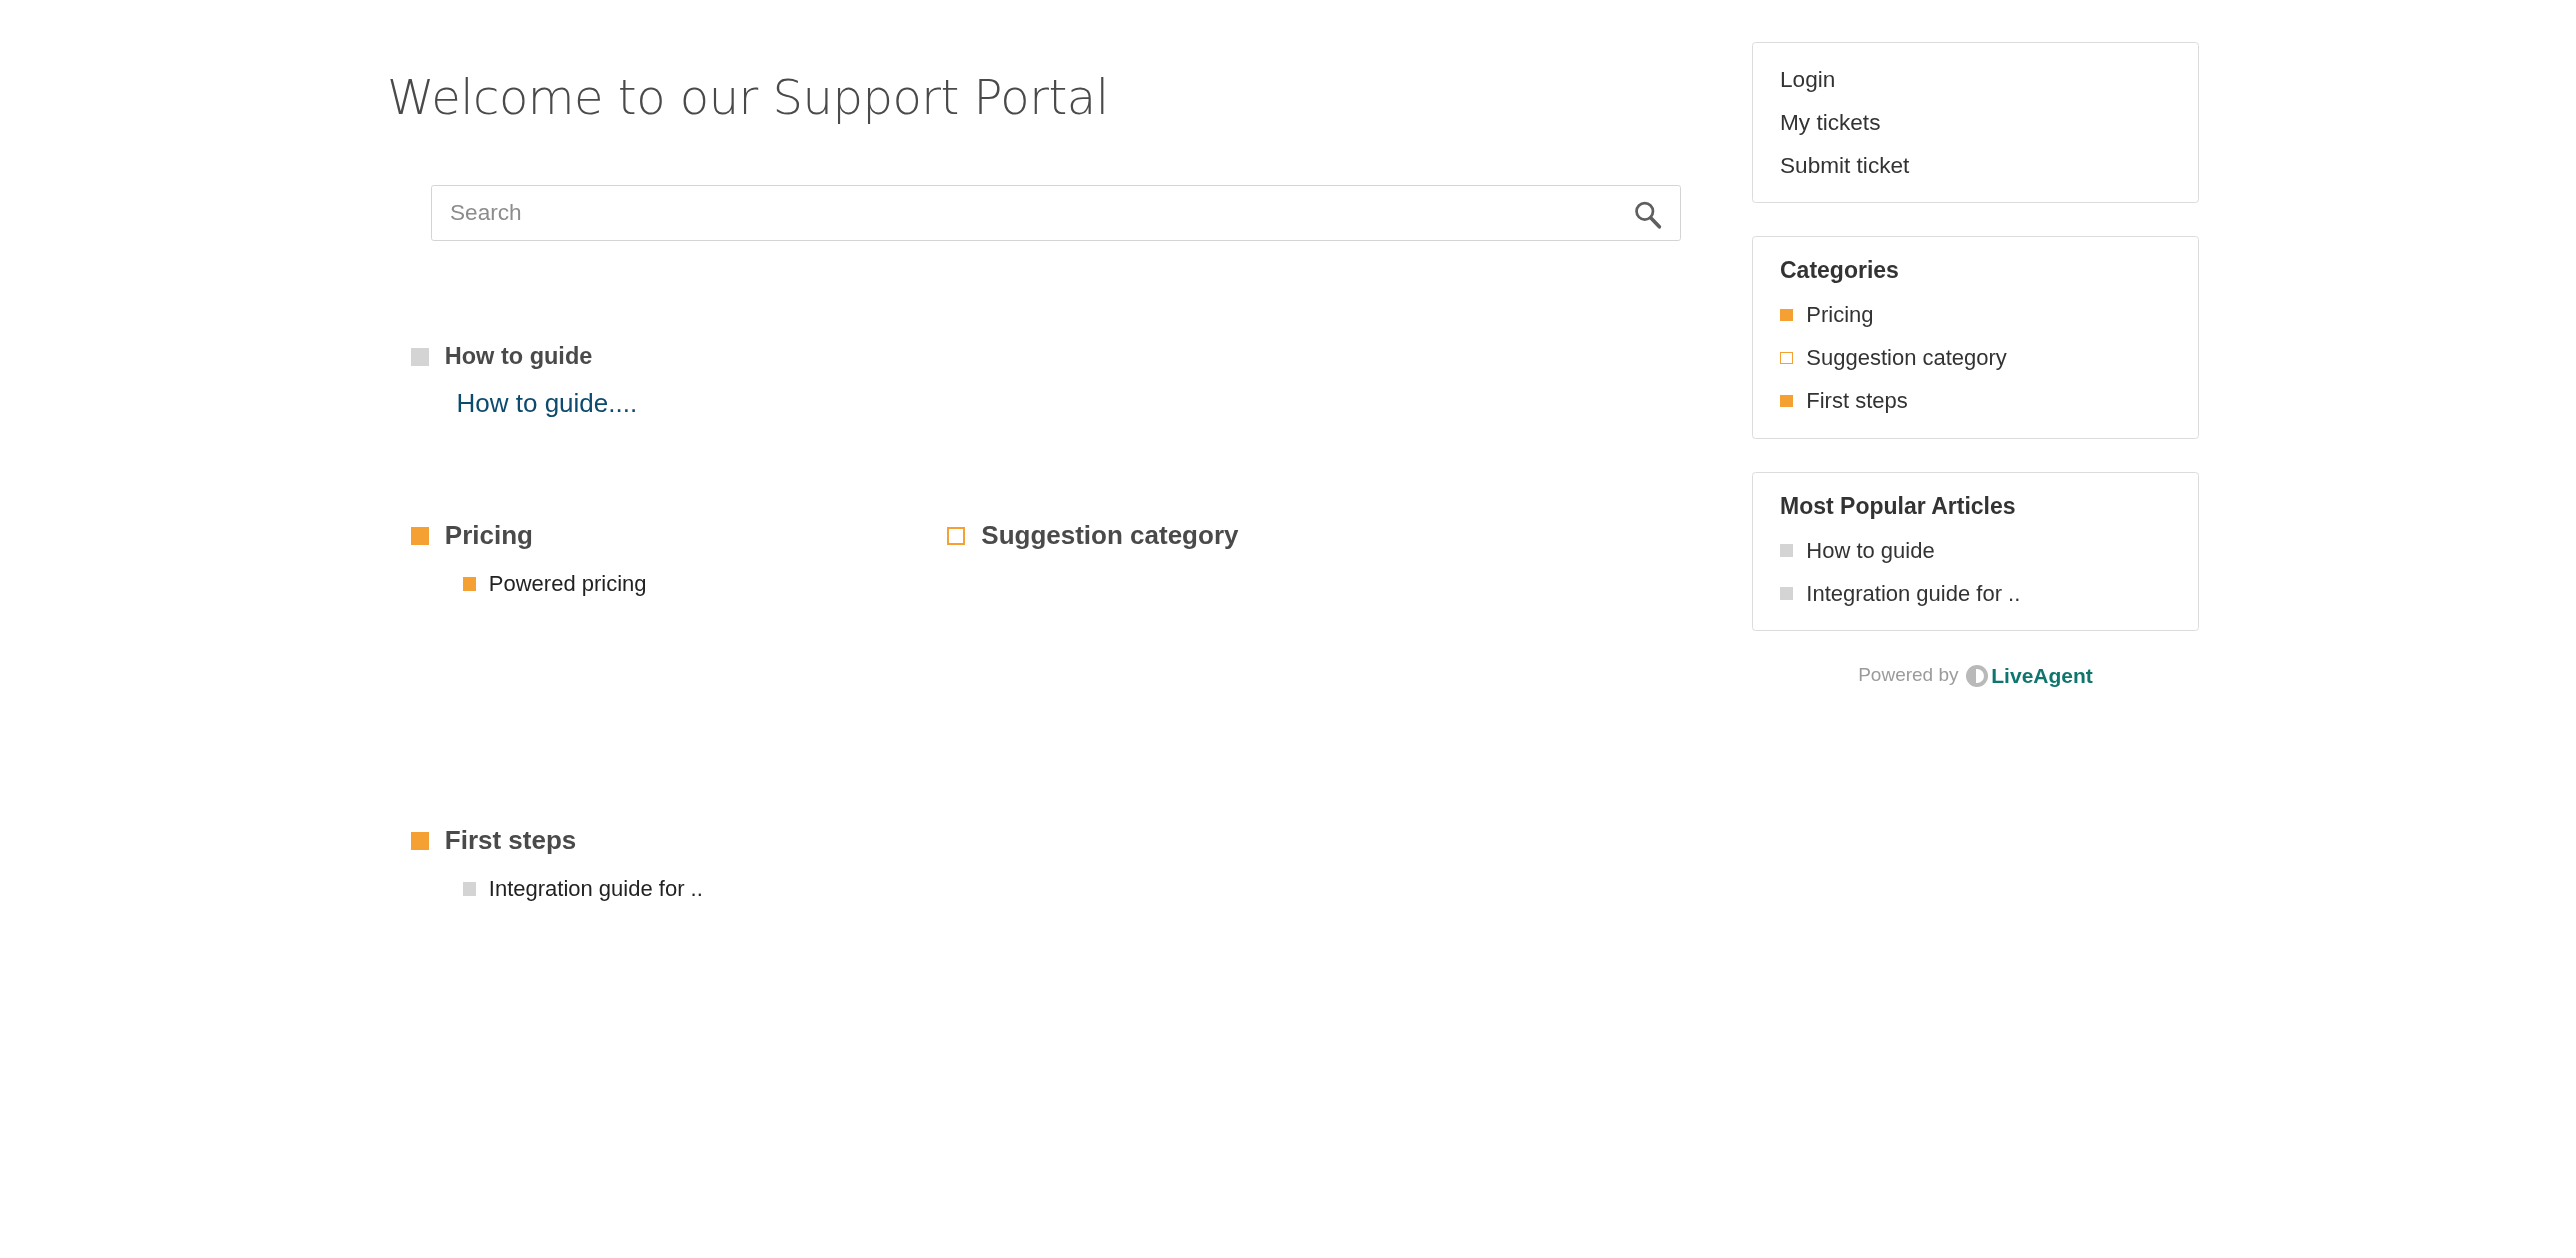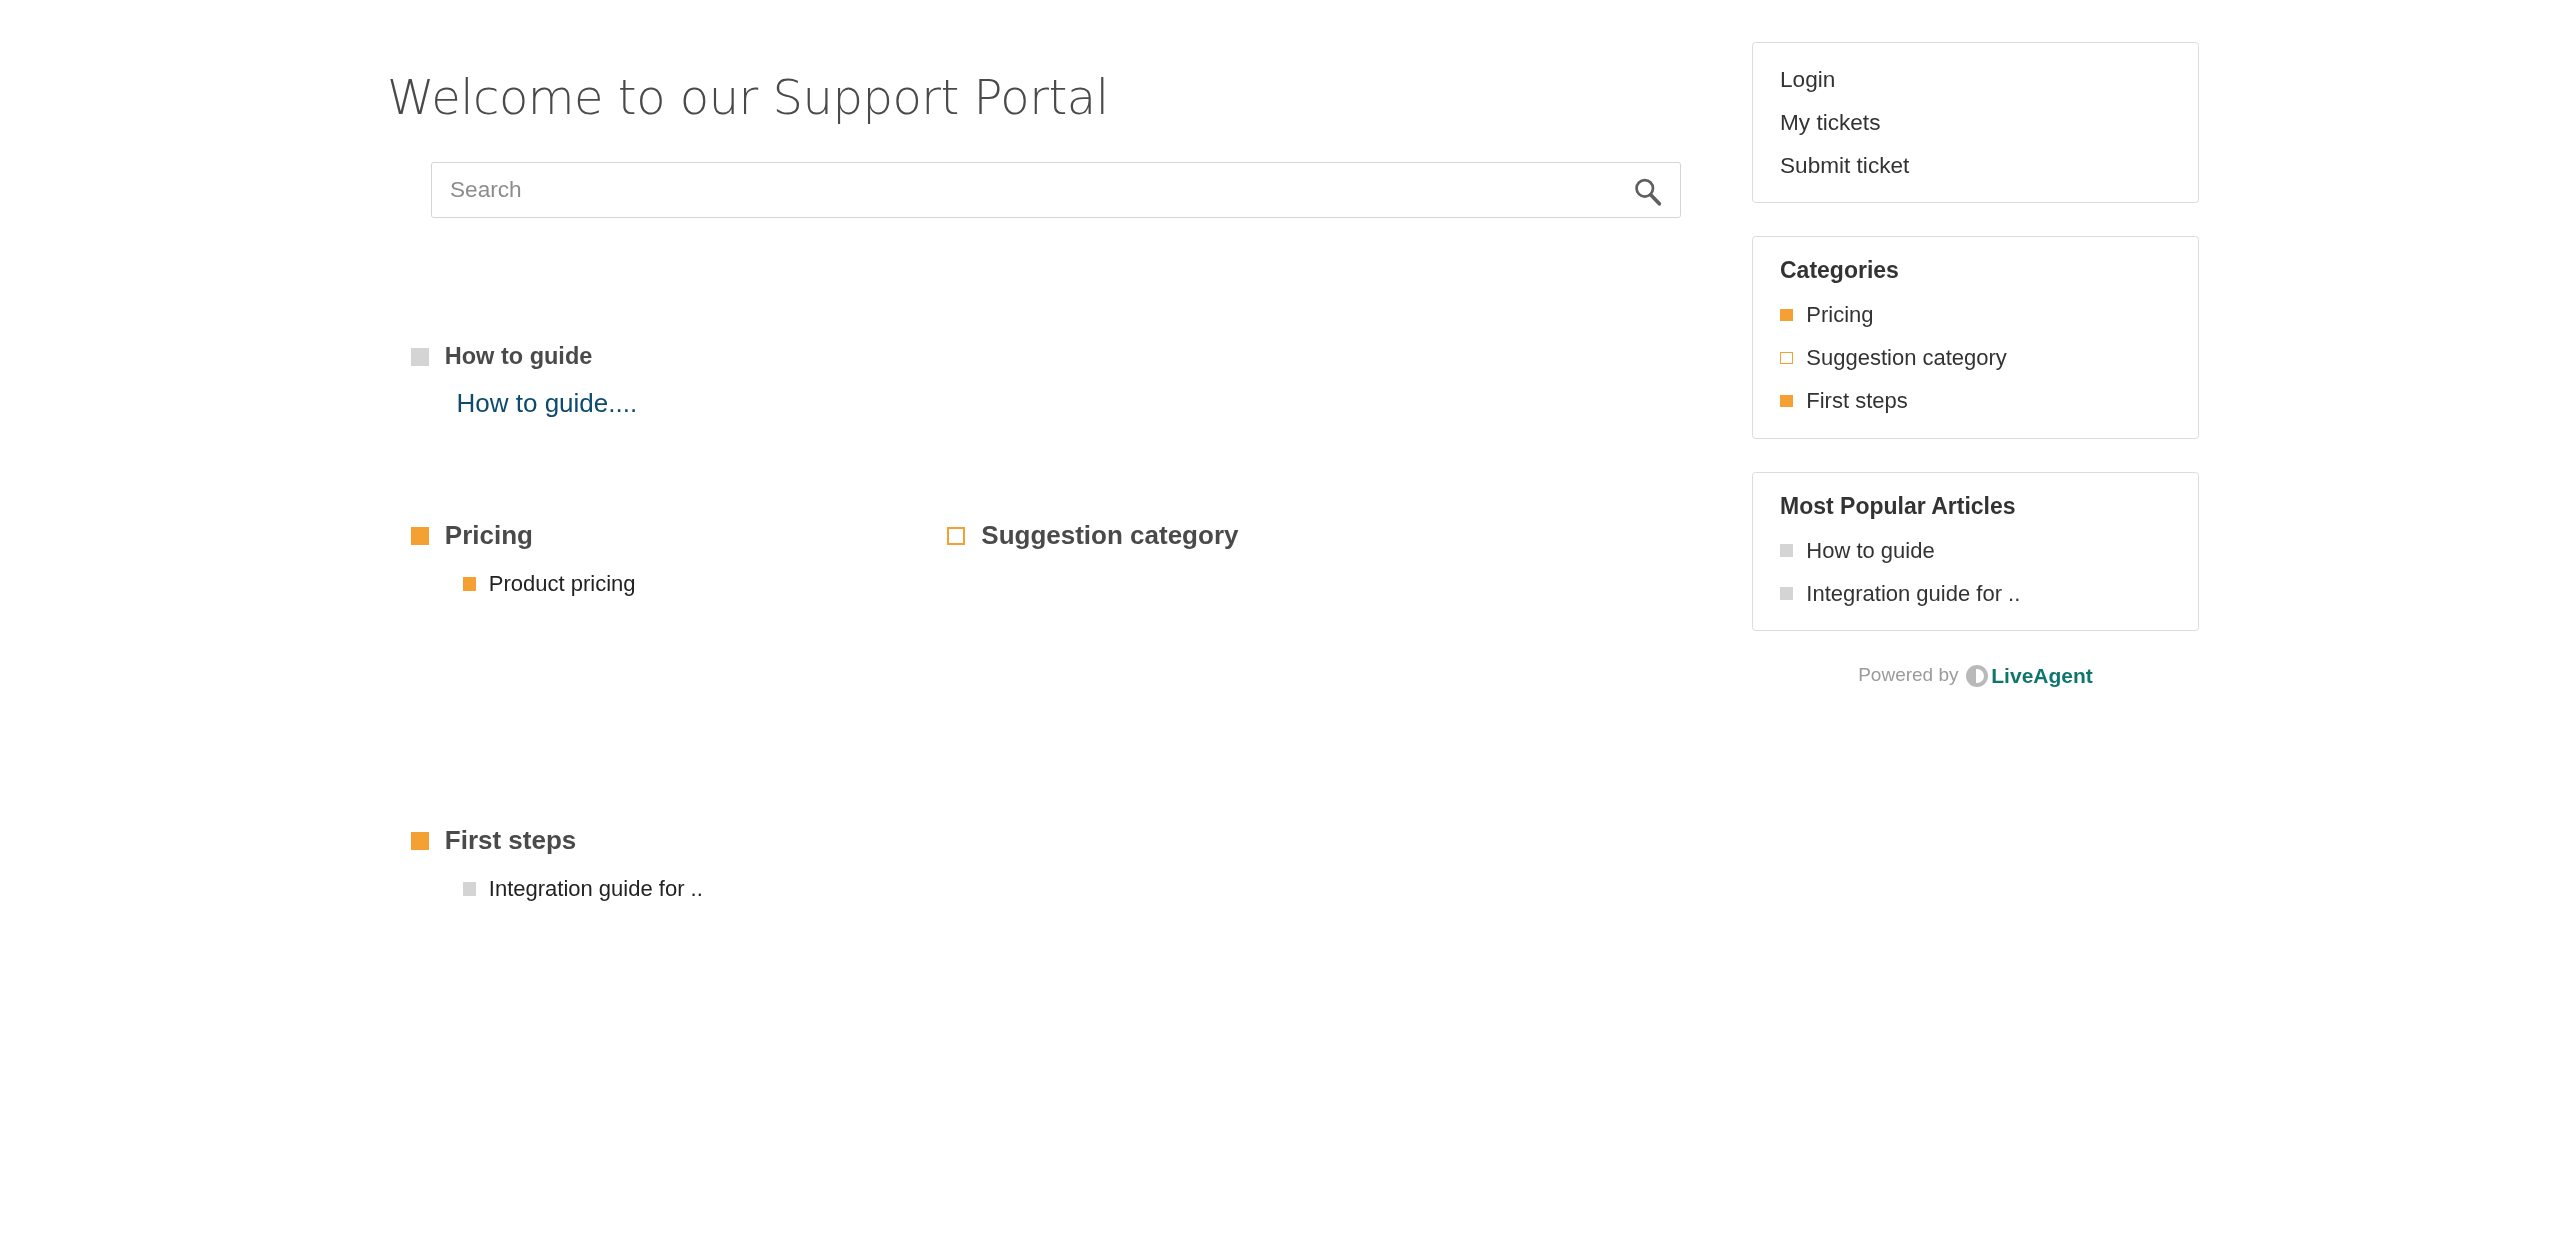--- a/index.html
+++ b/index.html
@@ -30,21 +30,21 @@
     font-weight: 300;
     color: #4a4a4a;
     letter-spacing: -0.5px;
     margin: 71px 0 0 0;
     line-height: 1.1;
     font-family: "DejaVu Sans", sans-serif;
   }
 
   .search-wrap {
     position: relative;
-    margin-top: 38px;
+    margin-top: 61px;
     width: 1294px;
     height: 60px;
     padding-left: 44px;
   }
   .search-input {
     width: 100%;
     height: 56px;
     border: 0.9px solid #d4d4d4;
     border-radius: 2.7px;
     padding: 0 63px 0 18px;
@@ -224,21 +224,21 @@
     </div>
 
     <div class="cat-block" style="left:23.5px; top:520px; width:506px;">
       <div class="cat-head">
         <span class="sq sq-orange"></span>
         <span class="cat-title">Pricing</span>
       </div>
       <ul class="article-list">
         <li>
           <span class="sq sq-sm sq-orange"></span>
-          <a class="article-link">Product pricing</a>
+          <a class="article-link">Powered pricing</a>
         </li>
       </ul>
     </div>
 
     <div class="cat-block" style="left:560px; top:520px; width:542px;">
       <div class="cat-head">
         <span class="sq sq-orange-outline"></span>
         <span class="cat-title">Suggestion category</span>
       </div>
     </div>

